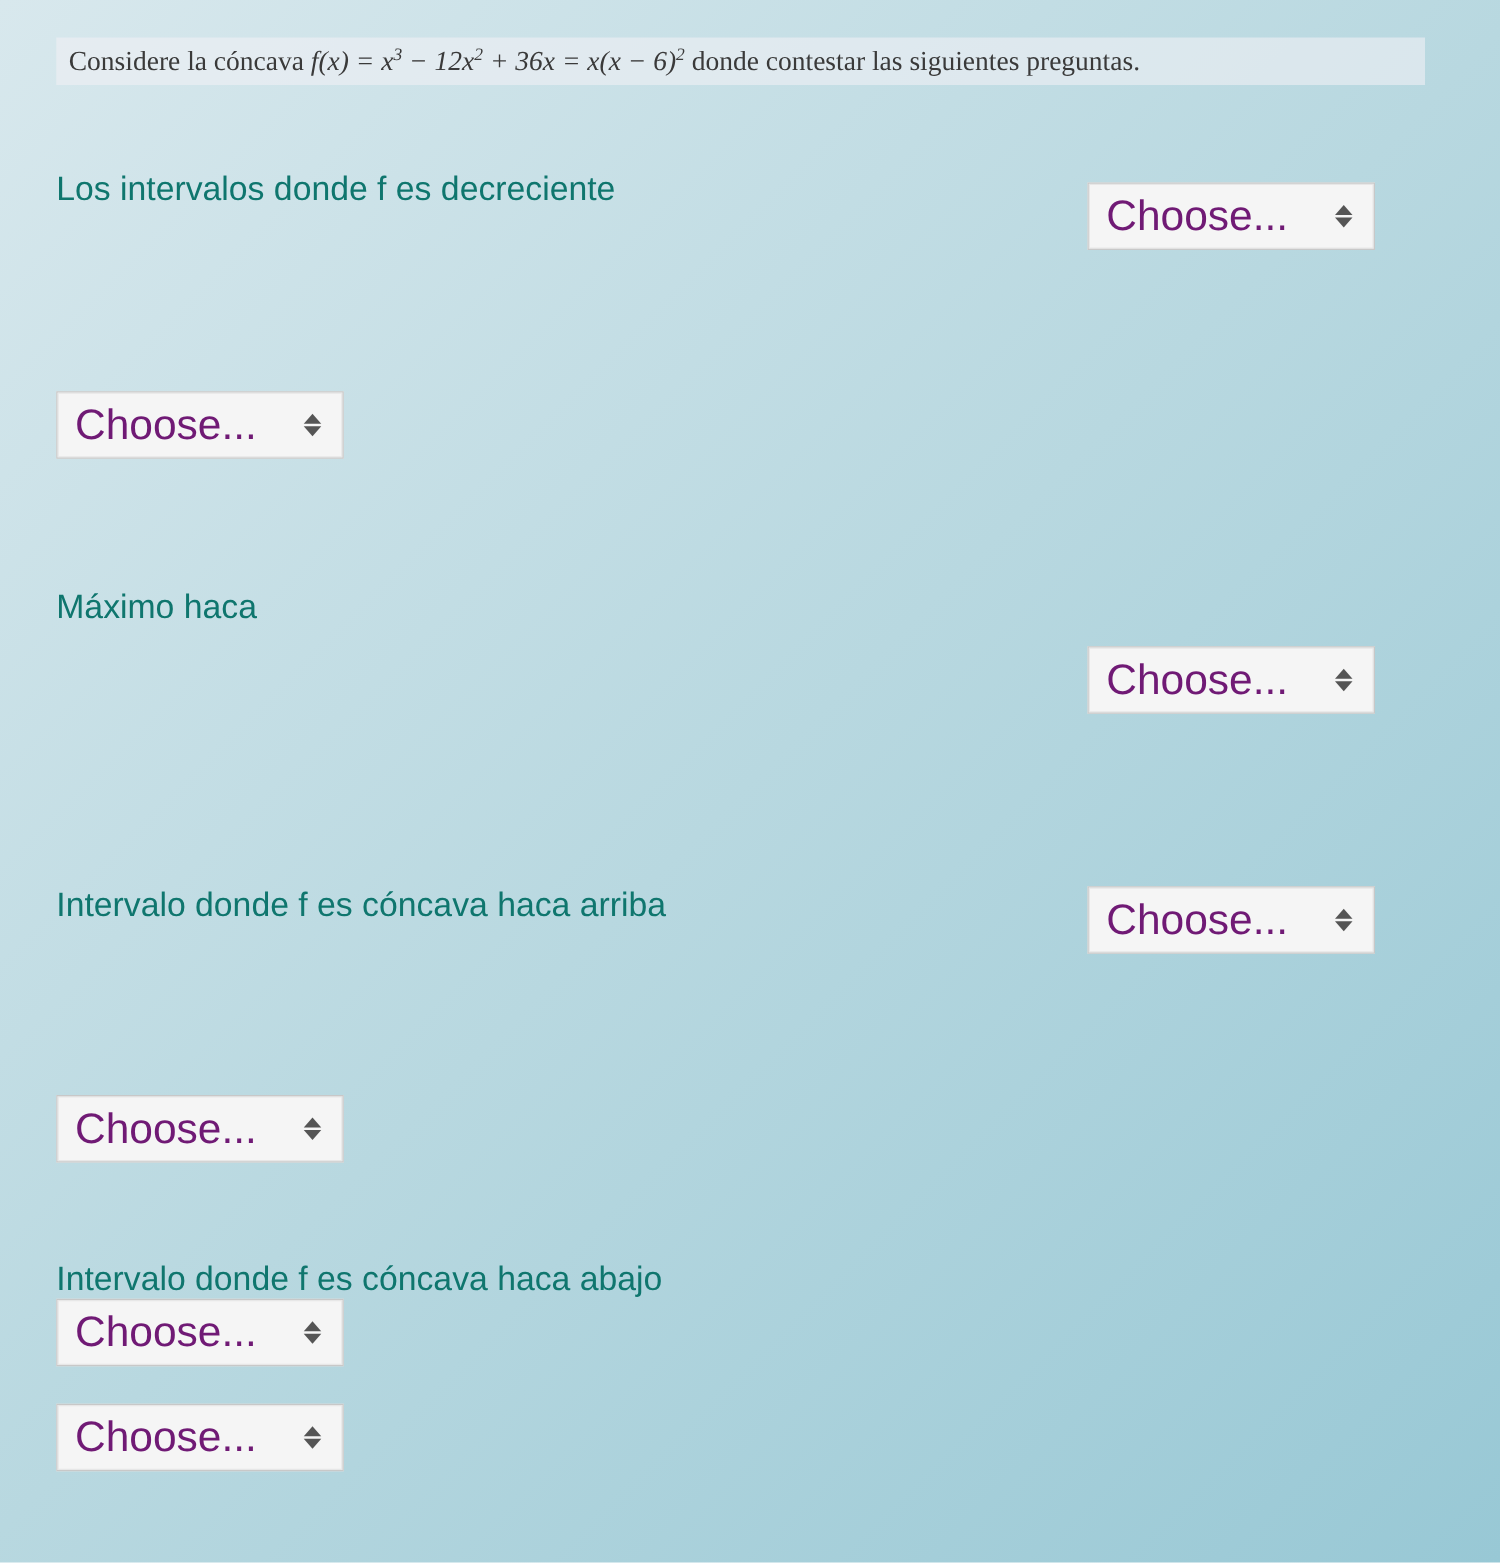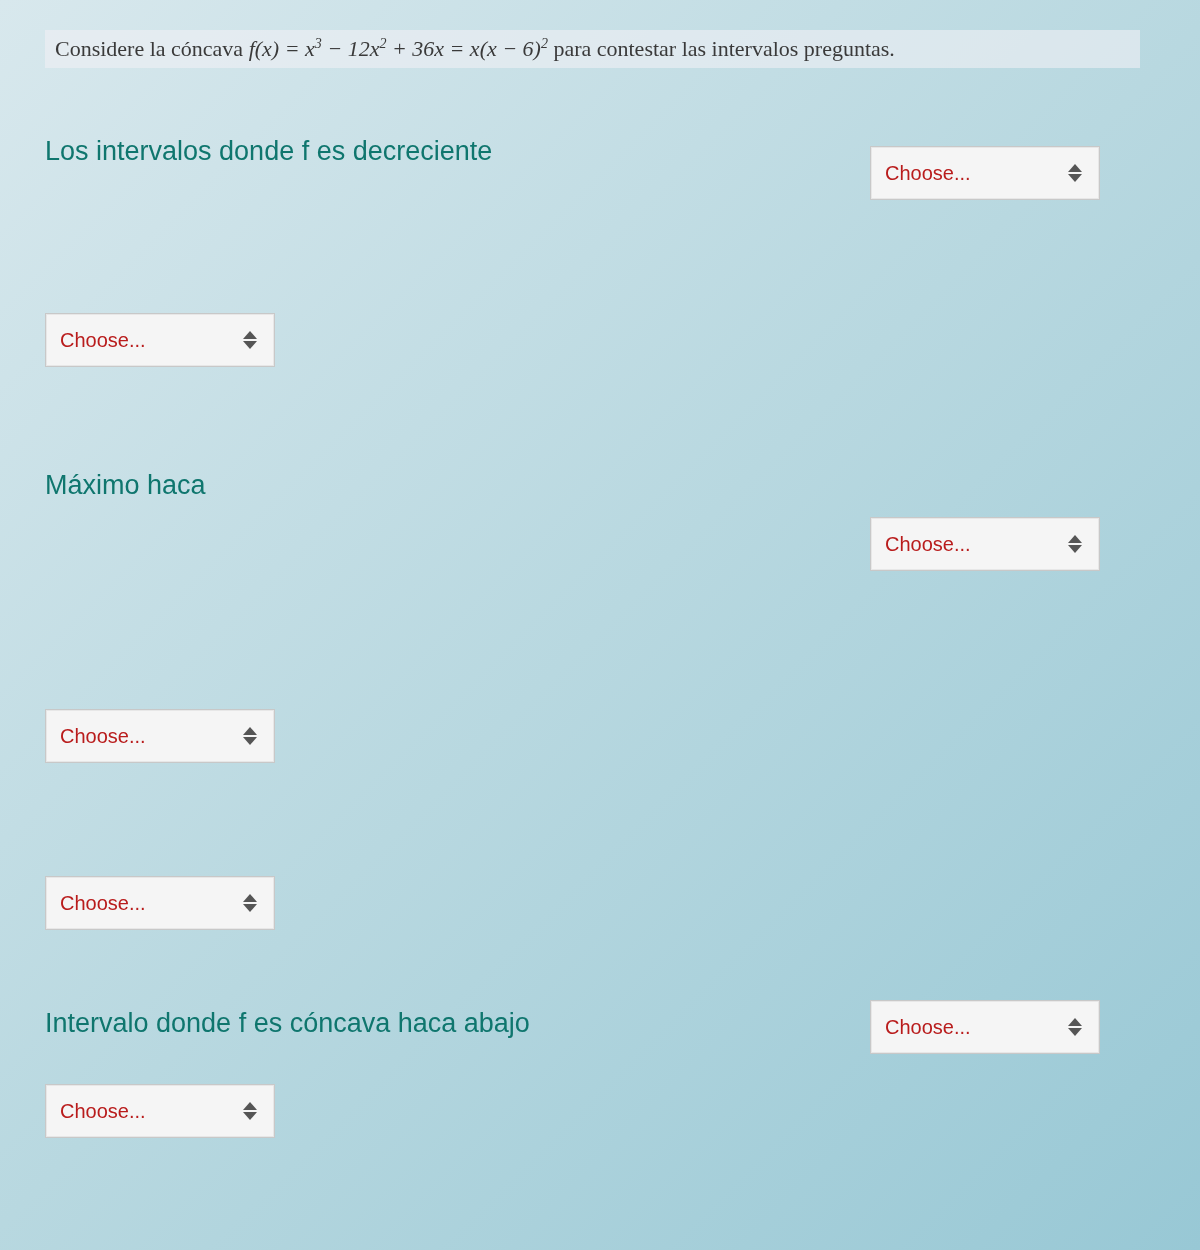--- a/index.html
+++ b/index.html
@@ -40,20 +40,21 @@
       flex-direction: column;
     }
     .question-row {
       display: flex;
       align-items: flex-start;
       justify-content: space-between;
       margin-bottom: 95px;
     }
     .question-row.tight {
       margin-bottom: 30px;
+      flex-direction: column;
     }
     .question-row.last {
       margin-bottom: 0;
     }
     .question-label {
       font-size: 27px;
       color: #0f766e;
       font-weight: 400;
       padding-top: 8px;
       flex: 1;
@@ -69,22 +70,22 @@
       align-items: center;
       background: #f5f5f5;
       border: 1px solid #c8c8c8;
       height: 54px;
       min-width: 230px;
       padding: 0 14px;
       cursor: pointer;
       box-shadow: inset 0 0 0 1px rgba(200,200,200,0.3);
     }
     .dropdown-text {
-      font-size: 20px;
-      color: #b91c1c;
+      font-size: 34px;
+      color: #701a75;
       flex: 1;
     }
     .dropdown-arrows {
       width: 20px;
       height: 28px;
       display: flex;
       flex-direction: column;
       align-items: center;
       justify-content: center;
       gap: 2px;
@@ -103,21 +104,21 @@
       border-right: 7px solid transparent;
       border-top: 8px solid #555;
     }
   </style>
 </head>
 <body>
 
 <div class="content">
 
   <div class="instruction-bar">
-    <span>Considere la cóncava </span><span class="math">f(x) = x<sup>3</sup> − 12x<sup>2</sup> + 36x = x(x − 6)<sup>2</sup></span><span> para contestar las intervalos preguntas.</span>
+    <span>Considere la cóncava </span><span class="math">f(x) = x<sup>3</sup> − 12x<sup>2</sup> + 36x = x(x − 6)<sup>2</sup></span><span> donde contestar las siguientes preguntas.</span>
   </div>
 
   <div class="question-list">
 
     <div class="question-row">
       <div class="question-label">Los intervalos donde f es decreciente</div>
       <div class="dropdown-cell">
         <div class="dropdown">
           <span class="dropdown-text">Choose...</span>
           <span class="dropdown-arrows">
@@ -147,20 +148,21 @@
           <span class="dropdown-text">Choose...</span>
           <span class="dropdown-arrows">
             <span class="arrow-up"></span>
             <span class="arrow-down"></span>
           </span>
         </div>
       </div>
     </div>
 
     <div class="question-row">
+      <div class="question-label">Intervalo donde f es cóncava haca arriba</div>
       <div class="dropdown-cell" style="padding-top:8px;">
         <div class="dropdown">
           <span class="dropdown-text">Choose...</span>
           <span class="dropdown-arrows">
             <span class="arrow-up"></span>
             <span class="arrow-down"></span>
           </span>
         </div>
       </div>
     </div>

